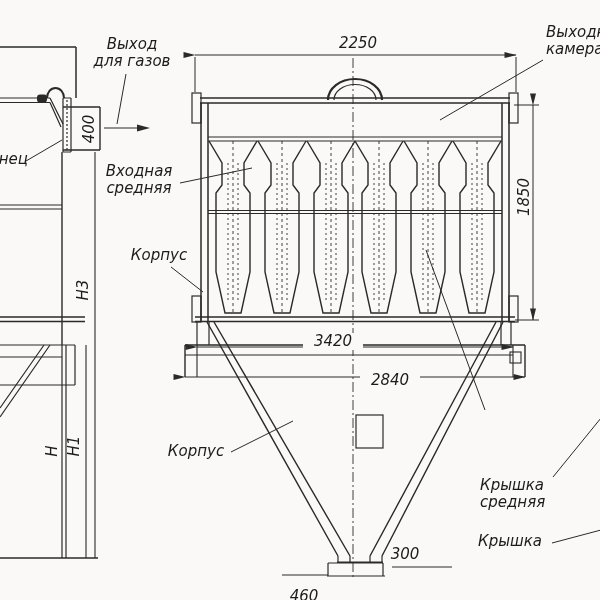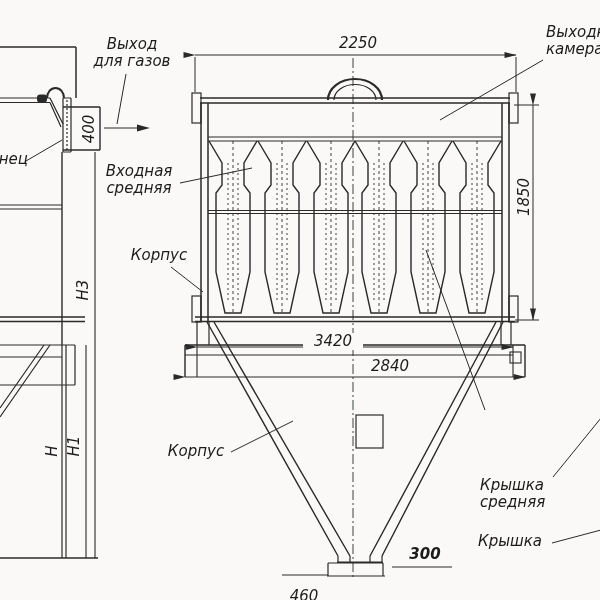--- a/index.html
+++ b/index.html
@@ -171,21 +171,21 @@
 средняя</div>
 <div class="lbl center" style="left:127px;top:247px;width:64px;">Корпус</div>
 <div class="lbl rot" style="left:83px;top:290px;">Н3</div>
 <div class="lbl rot" style="left:52px;top:451px;">Н</div>
 <div class="lbl rot" style="left:74px;top:446px;">Н1</div>
 <div class="lbl center" style="left:330px;top:35px;width:56px;">2250</div>
 <div class="lbl" style="left:546px;top:24px;width:90px;">Выходная
 камера</div>
 <div class="lbl rot" style="left:524px;top:197px;">1850</div>
 <div class="lbl center mask" style="left:303px;top:333px;width:56px;">3420</div>
-<div class="lbl center mask" style="left:360px;top:358px;width:56px;text-align:center;">2840</div>
+<div class="lbl center mask" style="left:360px;top:372px;width:56px;text-align:center;">2840</div>
 <div class="lbl center" style="left:163px;top:443px;width:66px;">Корпус</div>
 <div class="lbl" style="left:480px;top:477px;width:90px;">Крышка
 средняя</div>
 <div class="lbl" style="left:478px;top:533px;width:80px;">Крышка</div>
 <div class="lbl center" style="left:282px;top:588px;width:44px;">460</div>
-<div class="lbl center" style="left:405px;top:546px;width:40px;font-weight:bold;">300</div>
+<div class="lbl center" style="left:385px;top:546px;width:40px;">300</div>
 
 </div>
 
 </body></html>

